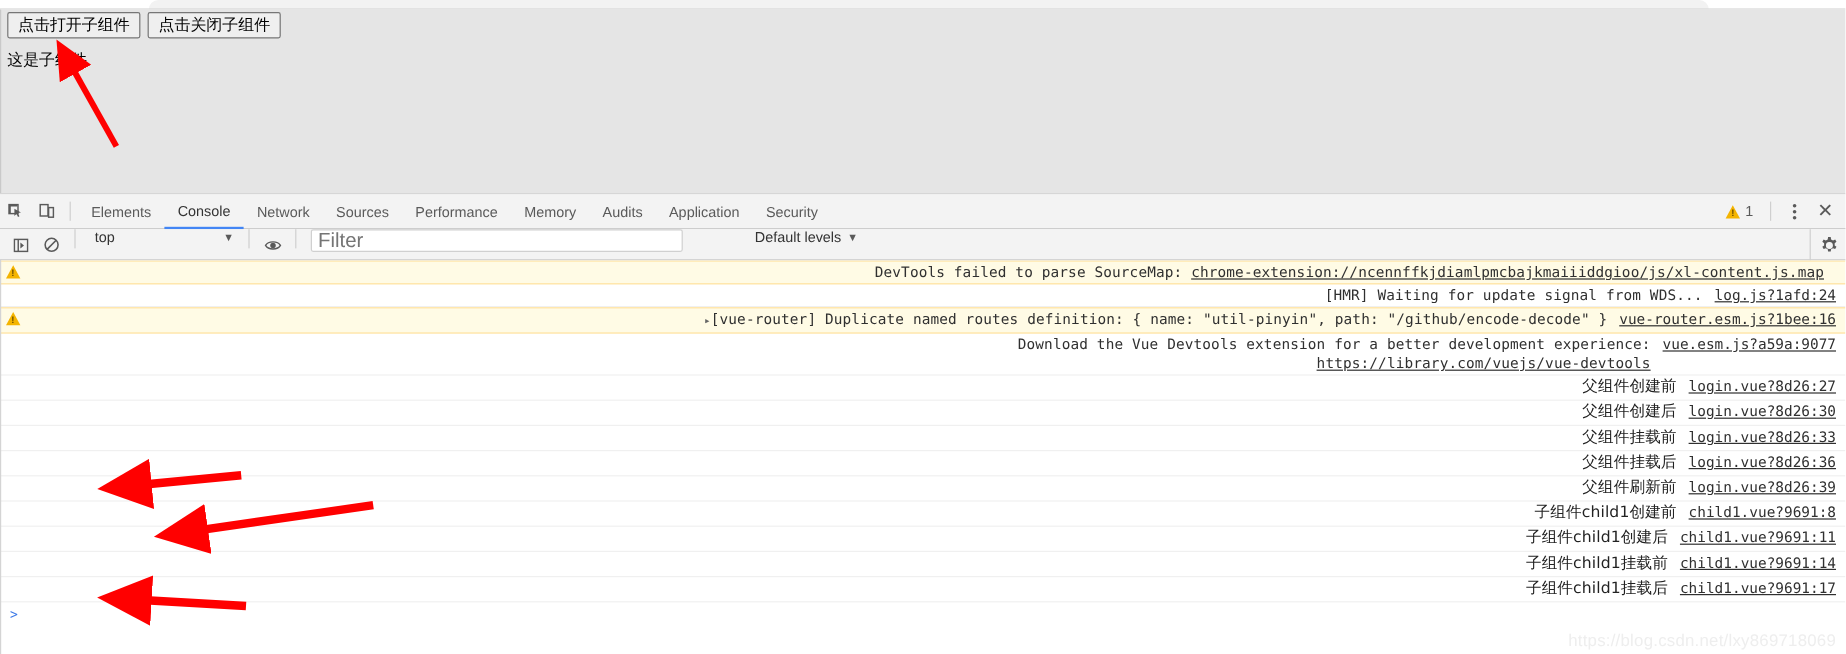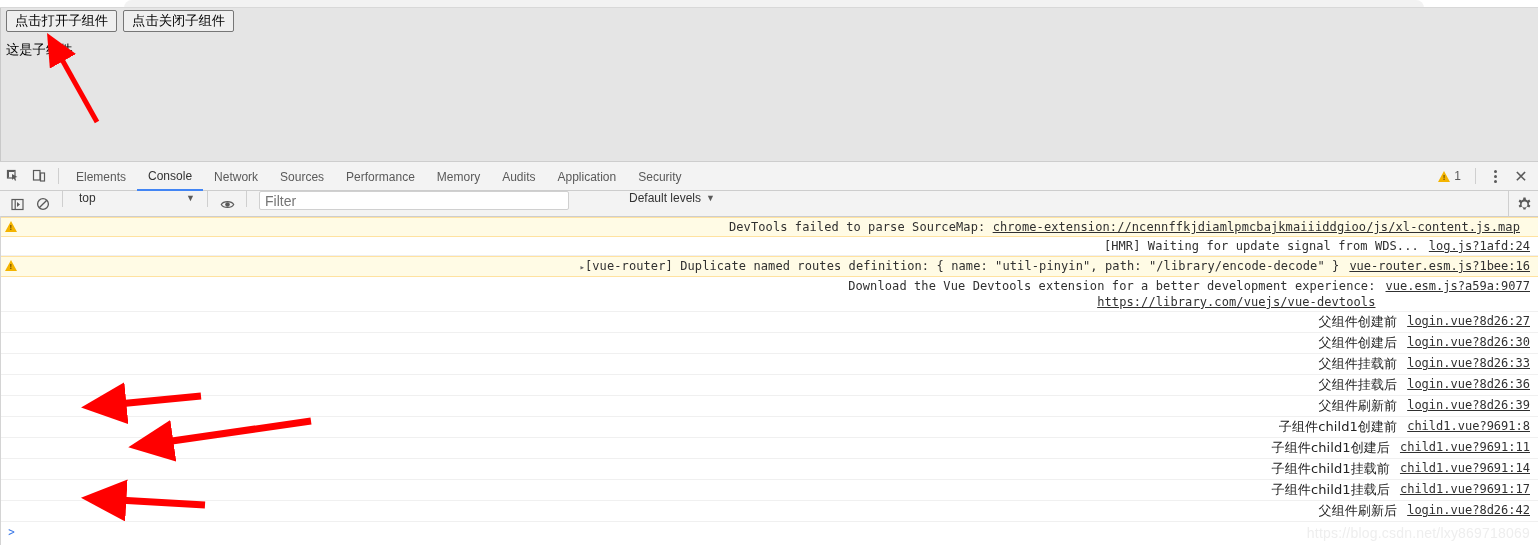--- a/index.html
+++ b/index.html
@@ -171,21 +171,21 @@
     align-items: center;
     justify-content: space-between;
     padding: 0 6px 0 10px;
     cursor: pointer;
     box-sizing: border-box;
   }
   .caret { font-size: 9px; color: #5a5a5a; }
   #filter-input {
     width: 310px;
     height: 19px;
-    font-size: 14px;
+    font-size: 17px;
     font-family: "Liberation Sans", sans-serif;
     color: #333333;
     background: #ffffff;
     border: 1px solid #d0d0d0;
     border-radius: 2px;
     padding: 0 5px;
     margin-left: 6px;
     box-sizing: border-box;
     outline: none;
   }
@@ -440,21 +440,21 @@
       </div>
       <div class="msg">
         <div class="msg-gutter"></div>
         <div class="msg-body"><span>[HMR] Waiting for update signal from WDS...</span></div>
         <div class="msg-link">log.js?1afd:24</div>
       </div>
       <div class="msg warning">
         <div class="msg-gutter">
           <span class="warn-tri"></span>
         </div>
-        <div class="msg-body"><span class="disclosure">▸</span><span>[vue-router] Duplicate named routes definition: { name: "util-pinyin", path: "/library/encode-decode" }</span></div>
+        <div class="msg-body"><span class="disclosure">▸</span><span>[vue-router] Duplicate named routes definition: { name: "util-pinyin", path: "/github/encode-decode" }</span></div>
         <div class="msg-link">vue-router.esm.js?1bee:16</div>
       </div>
       <div class="msg">
         <div class="msg-gutter"></div>
         <div class="msg-body"><span>Download the Vue Devtools extension for a better development experience:
 </span><span class="inline-link">https://library.com/vuejs/vue-devtools</span></div>
         <div class="msg-link">vue.esm.js?a59a:9077</div>
       </div>
       <div class="msg">
         <div class="msg-gutter"></div>
@@ -493,25 +493,20 @@
       </div>
       <div class="msg">
         <div class="msg-gutter"></div>
         <div class="msg-body cn"><span>子组件child1挂载前</span></div>
         <div class="msg-link">child1.vue?9691:14</div>
       </div>
       <div class="msg">
         <div class="msg-gutter"></div>
         <div class="msg-body cn"><span>子组件child1挂载后</span></div>
         <div class="msg-link">child1.vue?9691:17</div>
-      </div>
-      <div class="msg">
-        <div class="msg-gutter"></div>
-        <div class="msg-body cn"><span>父组件刷新后</span></div>
-        <div class="msg-link">login.vue?8d26:42</div>
       </div>
       <div id="console-prompt">
         <span class="chev">&gt;</span>
       </div>
     </div>
 
   <div id="devtools-left-rule"></div>
 </div>
 
 <svg class="annotation-arrow" style="left:0; top:0;" width="1538" height="545">

